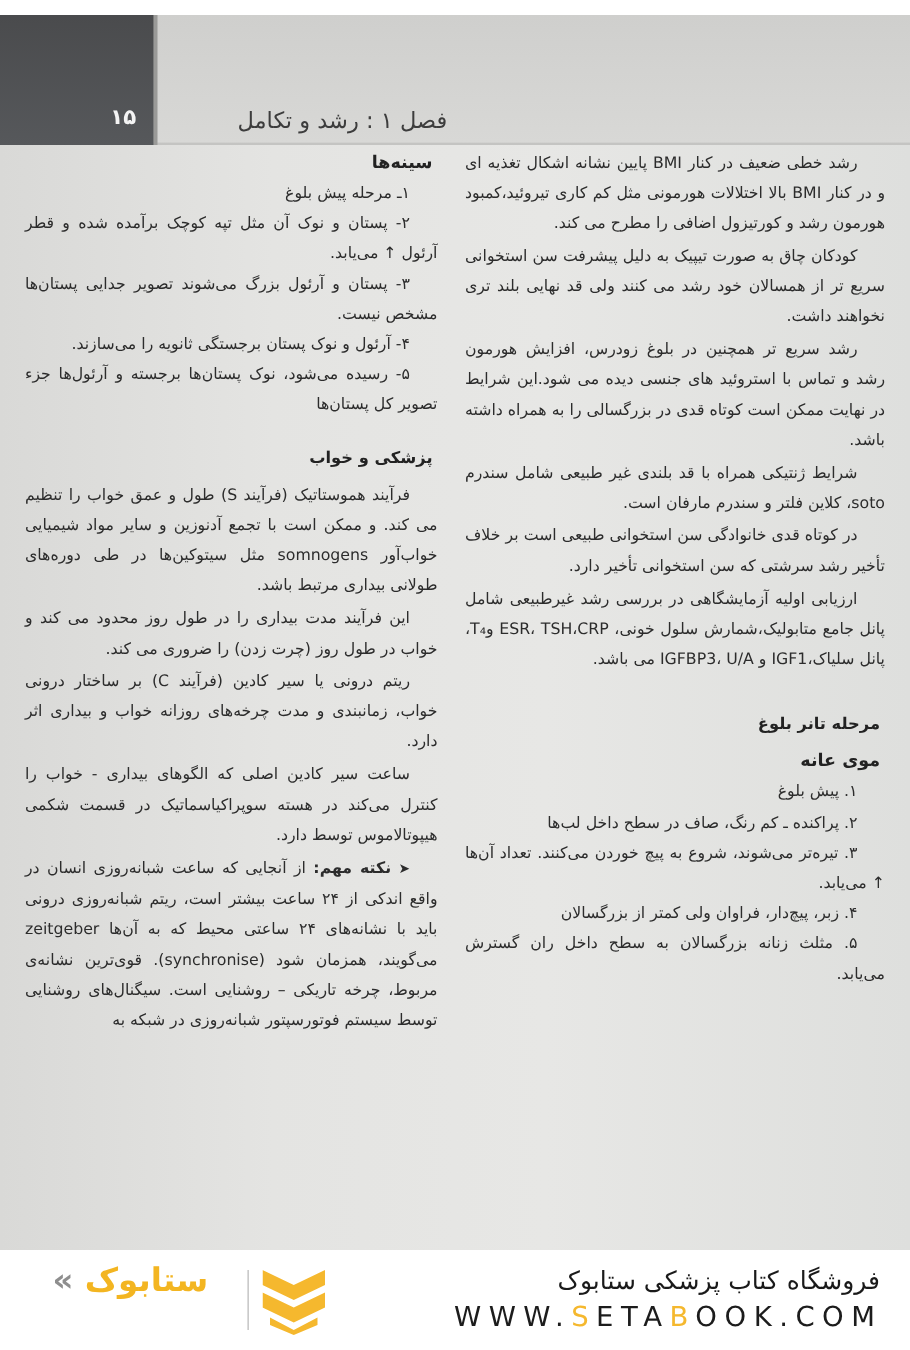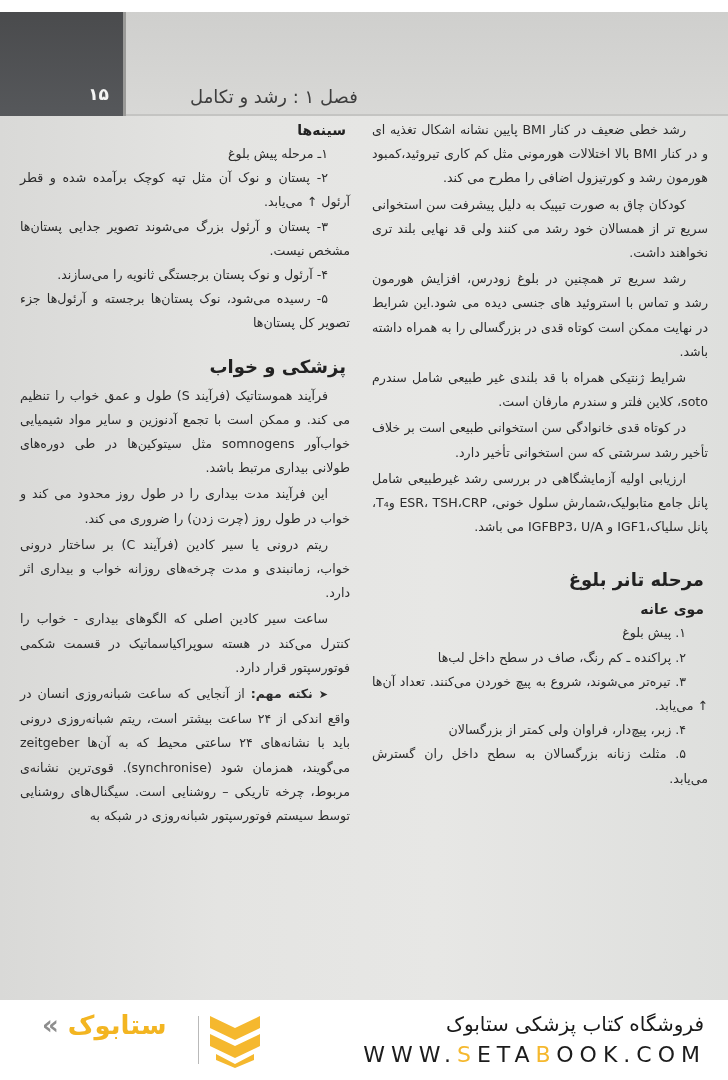--- a/index.html
+++ b/index.html
@@ -32,21 +32,21 @@
     }
 
     .col {
       position: absolute; top: 106px; direction: rtl; text-align: justify;
       font-family: "DejaVu Sans", sans-serif; font-size: 12.6px; line-height: 24.2px; color: #2c2c2c;
     }
     .col-right { left: 372px; width: 336px; }
     .col-left  { left: 20px;  width: 330px; }
 
     .para { text-indent: 22px; margin-bottom: 2px; }
-    .heading-lg { font-weight: bold; font-size: 18px; color: #222; margin: 10px 0 4px 0; line-height: 26px; padding-right: 4px; }
+    .heading-lg { font-weight: bold; font-size: 13px; color: #222; margin: 10px 0 4px 0; line-height: 26px; padding-right: 4px; }
     .heading-md { font-weight: bold; font-size: 14px; color: #222; line-height: 24px; padding-right: 4px; }
     .list-item { text-indent: 22px; }
     .note-label { font-weight: bold; }
     .arrow-glyph { font-size: 11px; }
     .sp-16 { height: 16px; }
     .sp-8 { height: 8px; }
 
     .footer {
       position: absolute; left: 0; top: 1000px; width: 728px; height: 80px; background: #ffffff;
     }
@@ -103,21 +103,21 @@
     <p class="list-item">۱ـ مرحله پیش بلوغ</p>
     <p class="list-item">۲- پستان و نوک آن مثل تپه کوچک برآمده شده و قطر آرئول ↑ می‌یابد.</p>
     <p class="list-item">۳- پستان و آرئول بزرگ می‌شوند تصویر جدایی پستان‌ها مشخص نیست.</p>
     <p class="list-item">۴- آرئول و نوک پستان برجستگی ثانویه را می‌سازند.</p>
     <p class="list-item">۵- رسیده می‌شود، نوک پستان‌ها برجسته و آرئول‌ها جزء تصویر کل پستان‌ها</p>
     <div class="sp-8"></div>
     <h2 class="heading-lg">پزشکی و خواب</h2>
     <p class="para">فرآیند هموستاتیک (فرآیند S) طول و عمق خواب را تنظیم می کند. و ممکن است با تجمع آدنوزین و سایر مواد شیمیایی خواب‌آور somnogens مثل سیتوکین‌ها در طی دوره‌های طولانی بیداری مرتبط باشد.</p>
     <p class="para">این فرآیند مدت بیداری را در طول روز محدود می کند و خواب در طول روز (چرت زدن) را ضروری می کند.</p>
     <p class="para">ریتم درونی یا سیر کادین (فرآیند C) بر ساختار درونی خواب، زمانبندی و مدت چرخه‌های روزانه خواب و بیداری اثر دارد.</p>
-    <p class="para">ساعت سیر کادین اصلی که الگوهای بیداری - خواب را کنترل می‌کند در هسته سوپراکیاسماتیک در قسمت شکمی فوتورسپتور قرار دارد.</p>
+    <p class="para">ساعت سیر کادین اصلی که الگوهای بیداری - خواب را کنترل می‌کند در هسته سوپراکیاسماتیک در قسمت شکمی هیپوتالاموس توسط دارد.</p>
     <p class="para"><span class="arrow-glyph">➤</span> <span class="note-label">نکته مهم:</span><span> از آنجایی که ساعت شبانه‌روزی انسان در واقع اندکی از ۲۴ ساعت بیشتر است، ریتم شبانه‌روزی درونی باید با نشانه‌های ۲۴ ساعتی محیط که به آن‌ها zeitgeber می‌گویند، همزمان شود (synchronise). قوی‌ترین نشانه‌ی مربوط، چرخه تاریکی – روشنایی است. سیگنال‌های روشنایی توسط سیستم فوتورسپتور شبانه‌روزی در شبکه به</span></p>
   </div>
 </div>
 
 <div class="footer">
   <div class="logo-wrap">
     <span class="logo-wordmark"><span class="grey">«</span> <span>ستابوک</span></span>
     <span class="logo-sub">فروشگاه اینترنتی کتاب</span>
     <div class="logo-divider"></div>
     <svg class="logo-chevron" viewBox="0 0 50 54">

